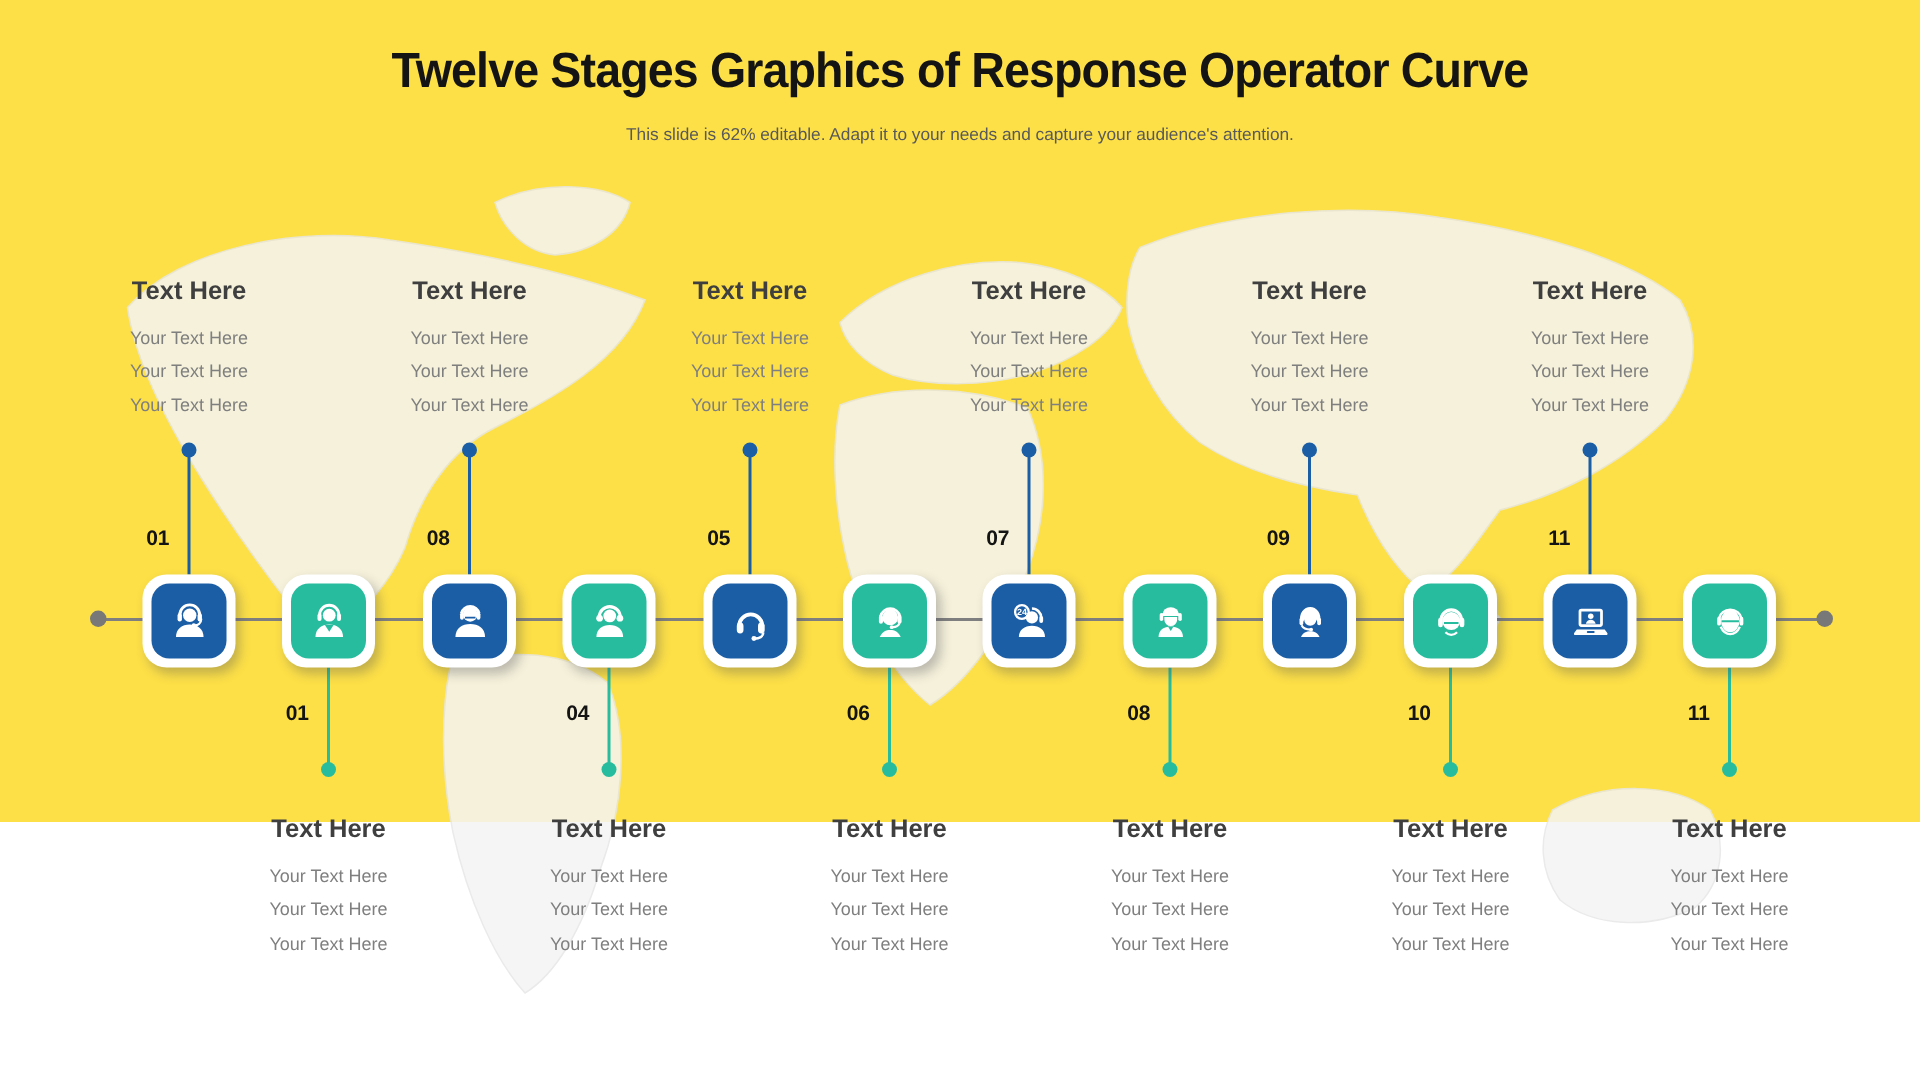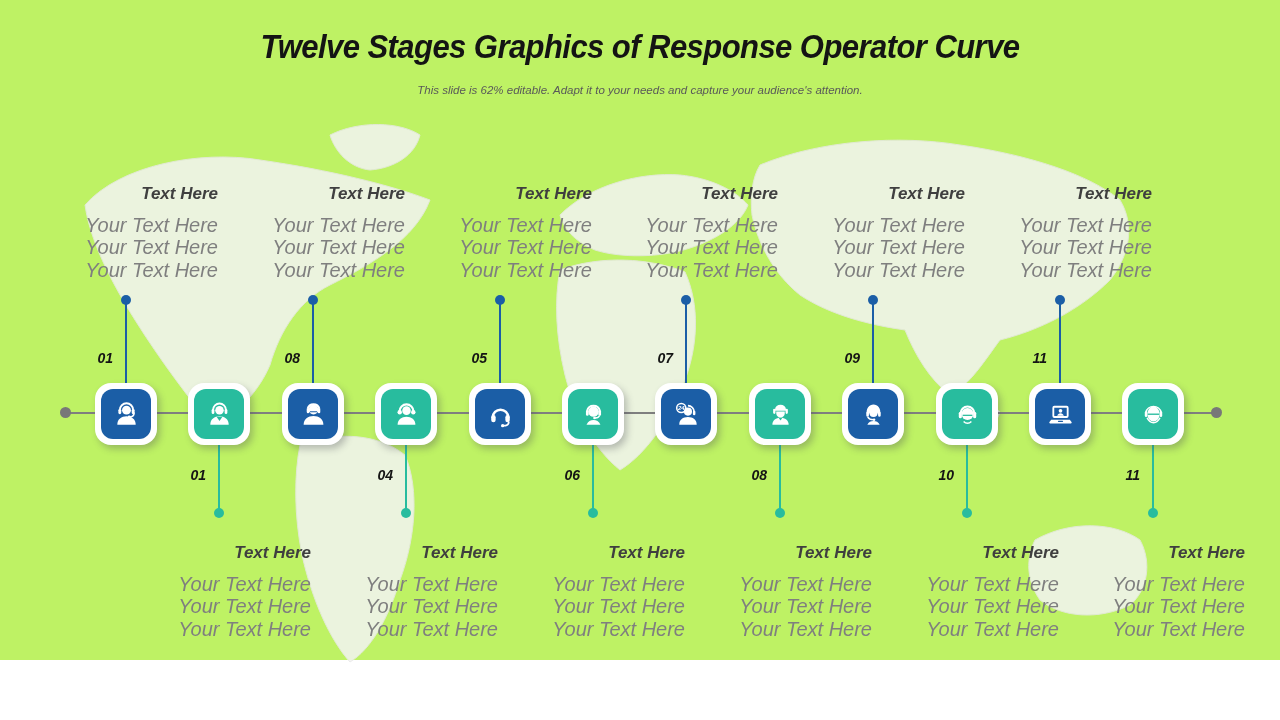--- a/index.html
+++ b/index.html
@@ -4,22 +4,22 @@
 <style>
   :root{
     --blue:#1b5ea6;
     --teal:#28bc9e;
     --gray-line:#7f7f7f;
     --heading:#3f3f3f;
     --body-text:#7f7f7f;
   }
   *{margin:0;padding:0;box-sizing:border-box;}
   html,body{width:1280px;height:720px;background:#fff;overflow:hidden;}
-  .slide{position:relative;width:1280px;height:660px;background:#bef264;
-         font-family:"Liberation Sans",sans-serif;font-style:italic;}
+  .slide{position:relative;width:1280px;height:548px;background:#fde047;
+         font-family:"Liberation Sans",sans-serif;}
 
   
   .worldmap{position:absolute;left:0;top:0;z-index:0;}
 
   
   .title{position:absolute;top:28px;left:0;width:100%;text-align:center;
          font-size:33px;font-weight:600;color:#141414;letter-spacing:-0.6px;
          transform:scaleX(0.94);z-index:2;}
   .subtitle{position:absolute;top:84px;left:0;width:100%;text-align:center;
             font-size:11.5px;color:#595959;z-index:2;}
@@ -27,25 +27,25 @@
   
   .hline{position:absolute;left:66px;top:412px;width:1151px;height:2.4px;
          background:var(--gray-line);z-index:1;}
   .end-dot{position:absolute;top:407px;width:11px;height:11px;border-radius:50%;
            background:#787878;z-index:1;}
   .end-dot.left{left:60px;} .end-dot.right{left:1211px;}
 
   
   .stage{position:absolute;top:0;width:0;height:720px;z-index:2;}
 
-  .tb{position:absolute;left:-92px;width:184px;text-align:right;}
+  .tb{position:absolute;left:-92px;width:184px;text-align:center;}
   .stage.top .tb{top:184px;}
   .stage.bottom .tb{top:543px;}
   .tb-title{font-size:17px;font-weight:700;color:var(--heading);margin-bottom:10px;}
-  .tb-line{font-size:20px;color:var(--body-text);line-height:22.4px;}
+  .tb-line{font-size:12px;color:var(--body-text);line-height:22.4px;}
 
   .num{position:absolute;right:13px;font-size:14px;font-weight:700;color:#141414;white-space:nowrap;}
   .stage.top .num{top:350px;margin-left:12px;}
   .stage.bottom .num{top:467px;}
 
   .dot{position:absolute;left:-5px;width:10px;height:10px;border-radius:50%;}
   .stage.top .dot{top:295px;}
   .stage.bottom .dot{top:508px;}
   .vline{position:absolute;left:-1px;width:2px;}
   .stage.top .vline{top:304px;height:79px;}

